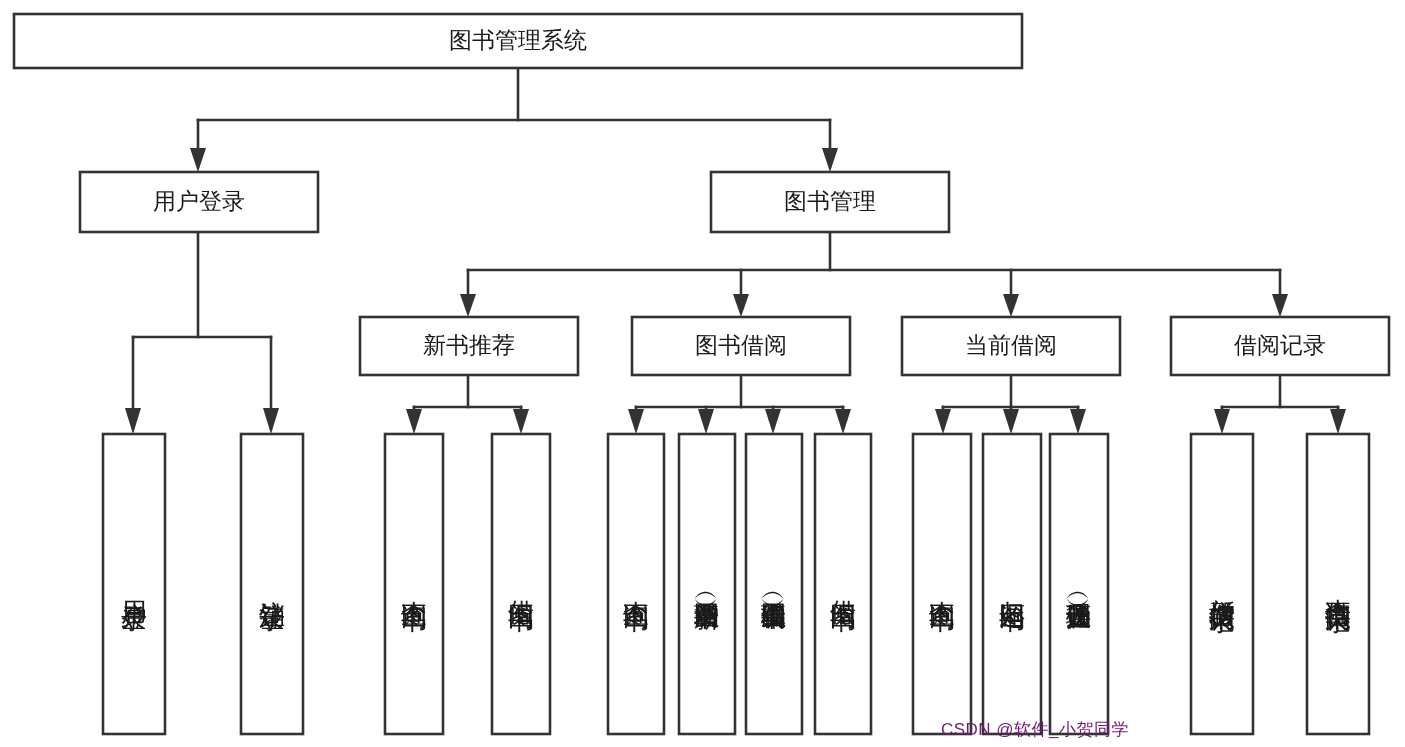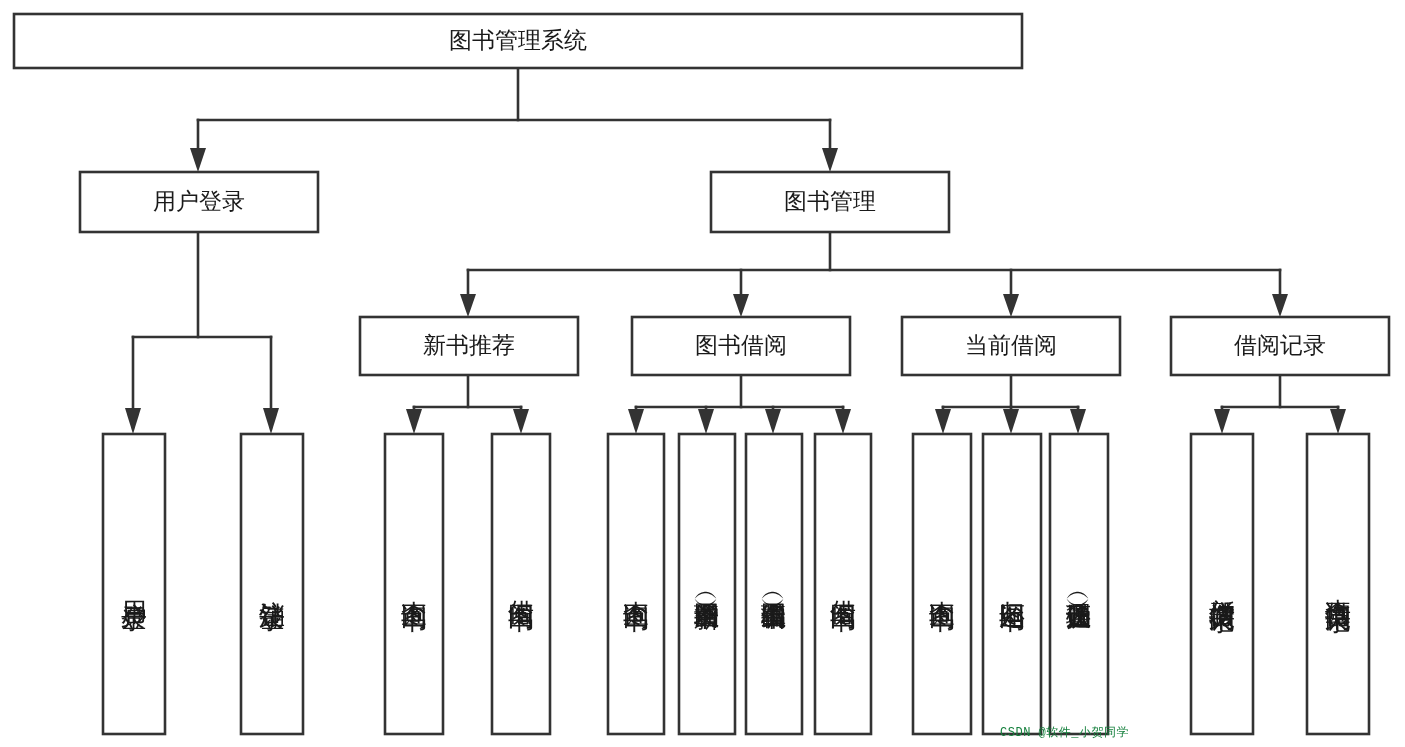--- a/index.html
+++ b/index.html
@@ -61,23 +61,23 @@
     line-height: 1.04;
     letter-spacing: 2px;
     color: #1a1a1a;
     pointer-events: none;
     white-space: nowrap;
   }
   .watermark {
     position: absolute;
     right: 10px;
     bottom: 6px;
-    font-family: Liberation Mono, monospace;
-    font-size: 12px;
-    color: #15803d;
+    font-family: Liberation Sans, sans-serif;
+    font-size: 17px;
+    color: #701a75;
     letter-spacing: 0.5px;
     white-space: nowrap;
   }
 </style>
 </head>
 <body>
 
 <div id="diagram-root">
 
   <svg id="flow-svg" viewBox="0 0 1405 747">

